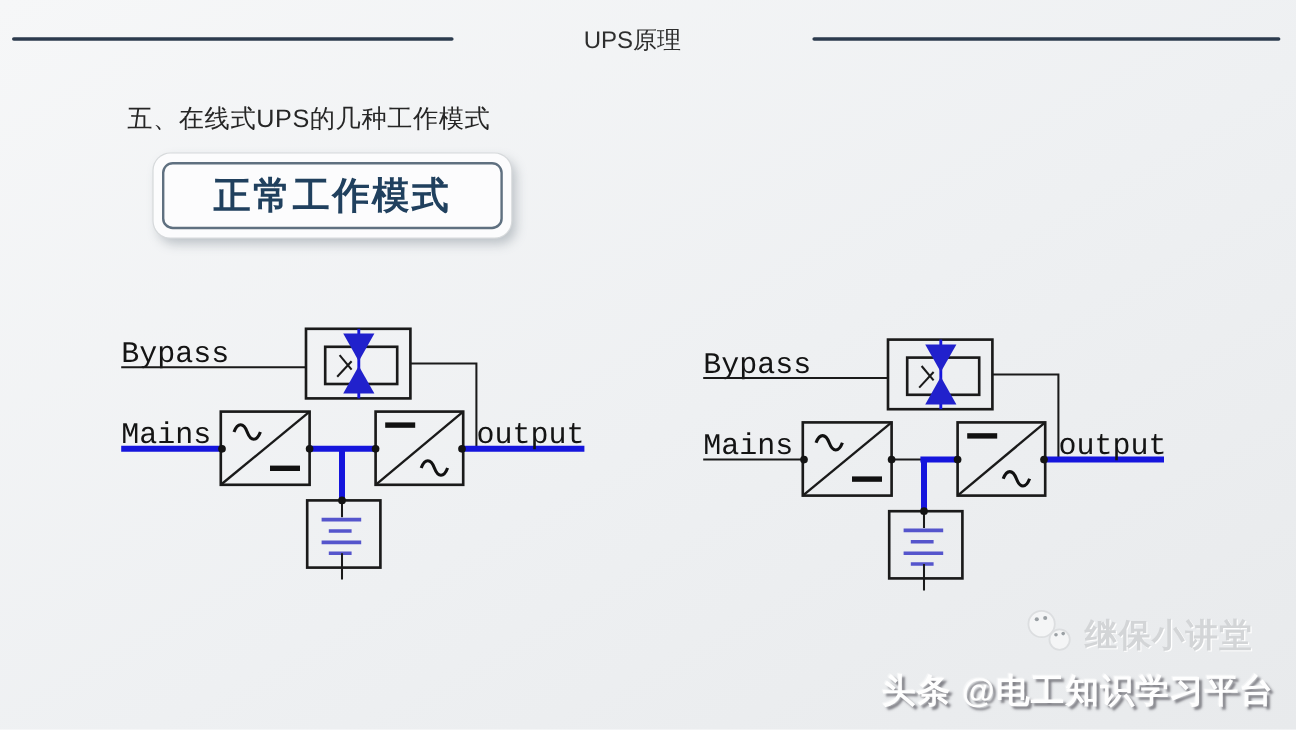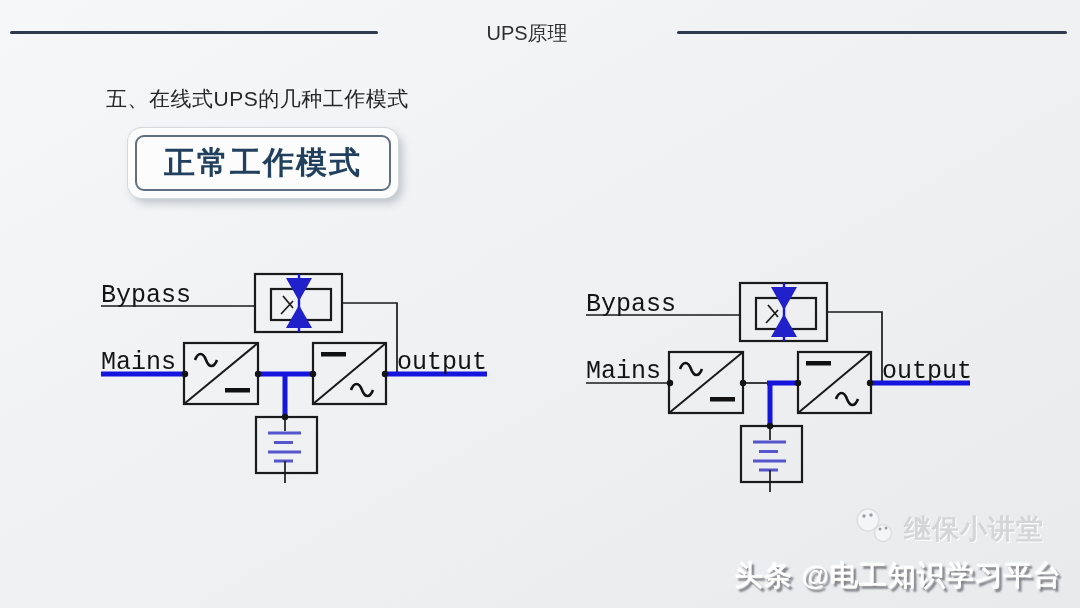--- a/index.html
+++ b/index.html
@@ -11,21 +11,21 @@
   
   .rule{position:absolute;height:3px;background:var(--header-rule,#2c3b4e);border-radius:2px;}
   .rule.left{left:10px;top:31px;width:368px;}
   .rule.right{left:677px;top:31px;width:390px;height:2.5px;}
   .slide-title{position:absolute;left:377px;top:20px;width:300px;text-align:center;
     font-size:20px;color:#2e2e2e;}
   .section-heading{position:absolute;left:70px;top:85px;font-size:21px;color:#262626;letter-spacing:.5px;margin-left:36px;}
   
   .mode-box{position:absolute;top:128px;width:270px;height:70px;background:#fcfcfd;
     border-radius:14px;box-shadow:0 0 0 1px #d6d9db, 4px 5px 9px rgba(125,135,145,.45);}
-  .mode-box.normal{left:128px;}
+  .mode-box.normal{left:128px;padding-left:28px;}
   .mode-box.battery{left:635px;}
   .mode-frame{position:absolute;inset:7px;border:2px solid #5f7080;border-radius:9px;
     display:flex;align-items:center;justify-content:center;}
   .mode-frame span{font-size:31px;font-weight:700;color:var(--mode-text,#20405e);letter-spacing:2px;}
   
   svg.circuit{position:absolute;width:400px;height:230px;overflow:visible;}
   svg.circuit.normal{left:95px;top:265px;}
   svg.circuit.battery{left:580px;top:274px;}
   .ln{stroke:var(--inactive-line,#1a1a1a);stroke-width:2;fill:none;}
   .thin{stroke-width:1.7;}

